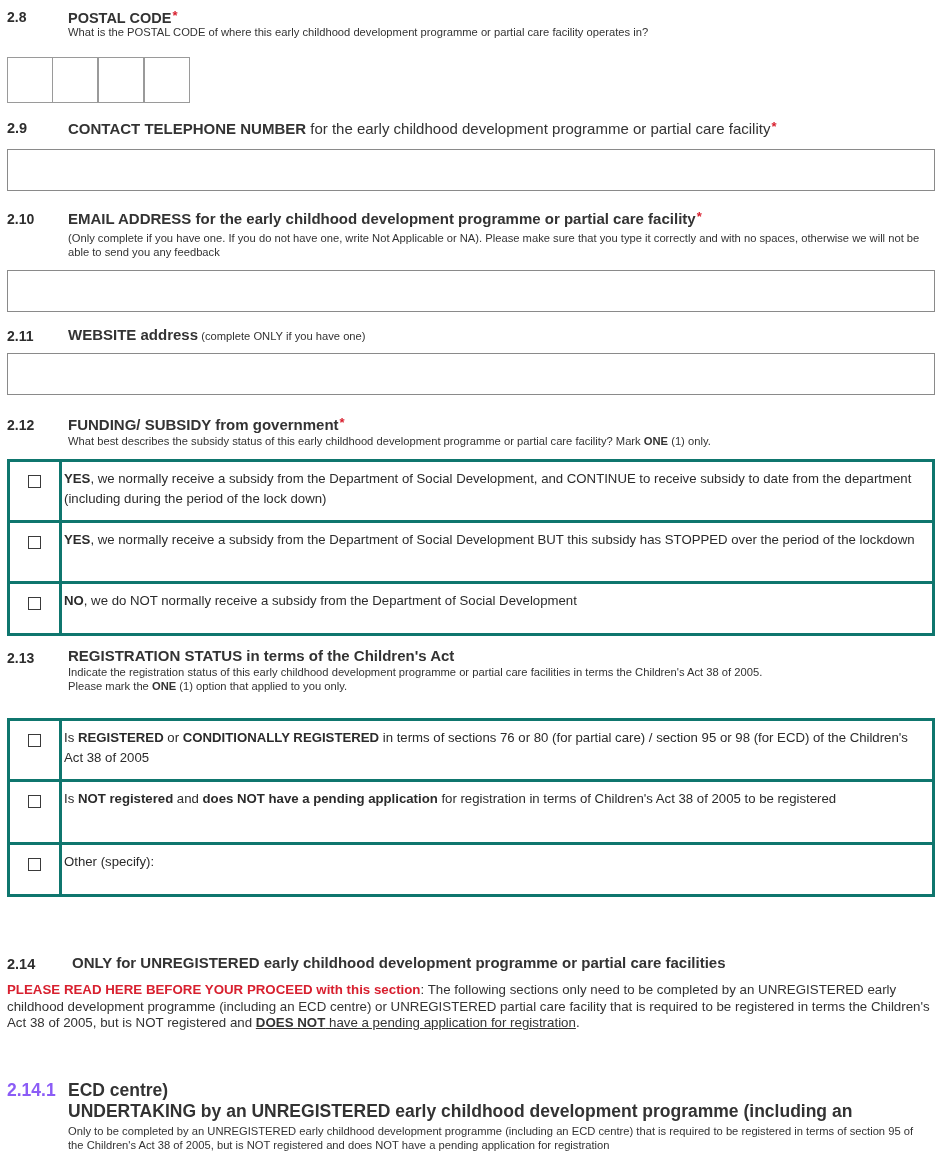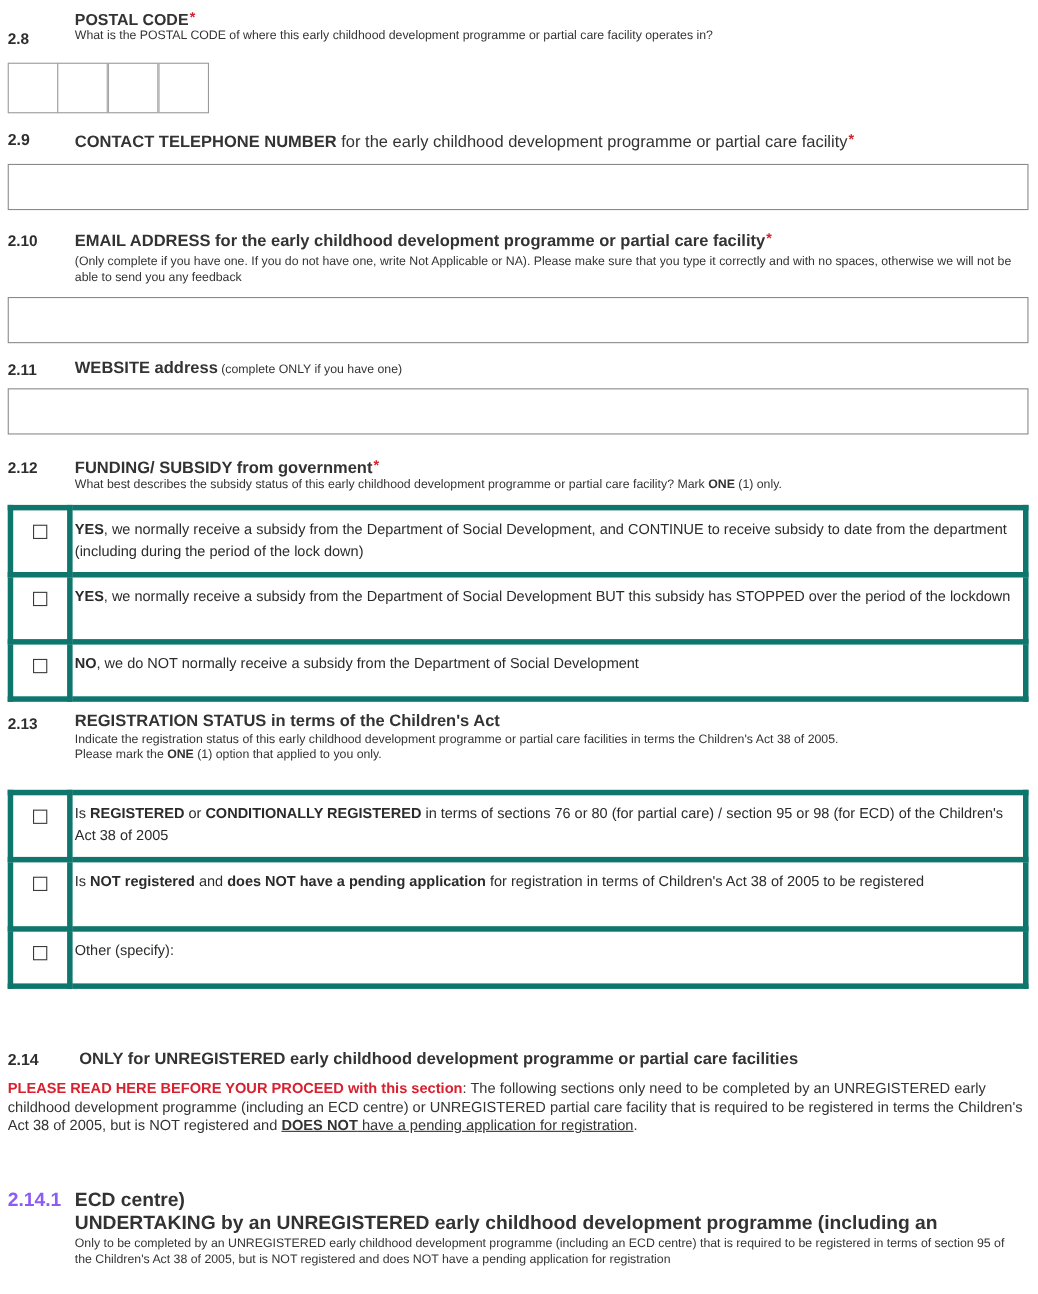--- a/index.html
+++ b/index.html
@@ -19,34 +19,34 @@
     position: absolute; border: 1px solid #8a8a8a; background: #fff; box-sizing: border-box;
   }
   .pc-cell {
     position: absolute; top: 57px; width: 46px; height: 46px; border: 1px solid #9a9a9a;
     box-sizing: border-box; background: #fff;
   }
   table.opts {
     position: absolute; border-collapse: collapse; left: 7px; width: 928px;
     font-size: 13.2px; color: #2b2b2b;
   }
-  table.opts td { border: 5px solid #0f766e; vertical-align: top; }
+  table.opts td { border: 3px solid #0f766e; vertical-align: top; }
   table.opts td.cb { width: 47px; text-align: center; padding-top: 13px; }
   table.opts td.txt { padding: 7px 6px 0 2px; line-height: 20px; }
   .checkbox {
     display: inline-block; width: 11px; height: 11px; border: 1.5px solid #3a3a3a; background: #fff;
   }
   .red { color: #d8202f; font-weight: bold; }
   .uline { text-decoration: underline; font-weight: bold; }
   .notice { font-size: 13.3px; line-height: 16.5px; color: #333; }
 </style>
 </head>
 <body>
 
-<div class="abs num" style="left:7px; top:27px;">2.8</div>
+<div class="abs num" style="left:7px; top:9px;">2.8</div>
 <div class="abs title bold" style="left:68px; top:8px;">
   <span>POSTAL CODE</span><span class="req">*</span>
 </div>
 <div class="abs sub" style="left:68px; top:25px; width:860px;">What is the POSTAL CODE of where this early childhood development programme or partial care facility operates in?</div>
 <div class="pc-cell" style="left:7px;"></div>
 <div class="pc-cell" style="left:52px;"></div>
 <div class="pc-cell" style="left:98px;"></div>
 <div class="pc-cell" style="left:144px;"></div>
 
 <div class="abs num" style="left:7px; top:120px; font-size:14.5px;">2.9</div>

